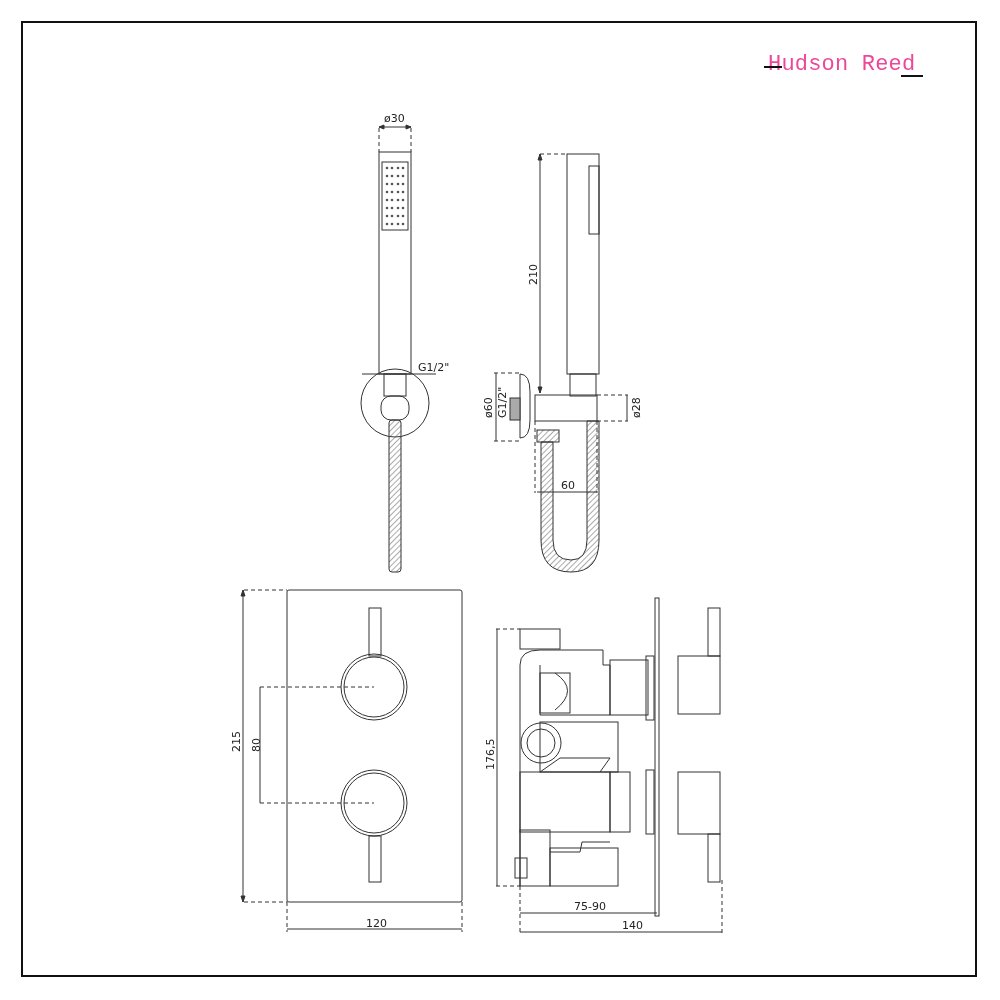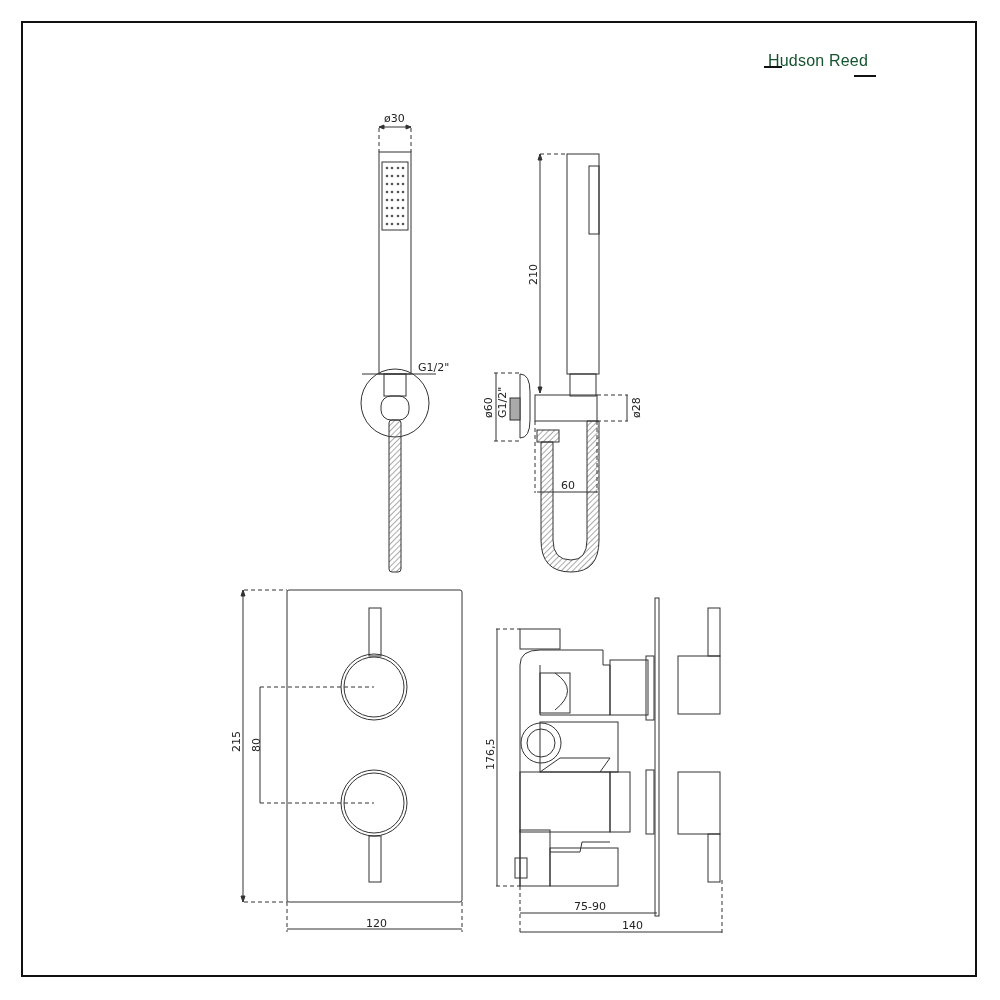--- a/index.html
+++ b/index.html
@@ -1,18 +1,18 @@
 <!DOCTYPE html>
 <html><head>
 <meta charset="utf-8">
 <style>
   html,body{margin:0;padding:0;background:#fff;}
   body{width:1000px;height:1000px;position:relative;overflow:hidden;font-family:"DejaVu Sans",sans-serif;}
   #frame{position:absolute;left:21px;top:21px;width:956px;height:956px;border:2px solid #111;box-sizing:border-box;}
-  #brand{position:absolute;left:768px;top:52px;font-family:Liberation Sans, sans-serif;font-size:16px;color:#14532d;letter-spacing:0.2px;}
+  #brand{position:absolute;left:768px;top:52px;font-family:Liberation Mono, monospace;font-size:22px;color:#ec4899;letter-spacing:0.2px;}
   #brand .bar-left{position:absolute;left:-4px;top:14px;width:18px;height:1.5px;background:#111;}
   #brand .bar-right{position:absolute;right:-8px;top:23px;width:22px;height:1.5px;background:#111;}
   svg{position:absolute;left:0;top:0;}
   .dim{font-family:"DejaVu Sans",sans-serif;font-size:11px;fill:#222;}
 </style>
 </head>
 <body>
 
 <div id="frame"></div>
 

